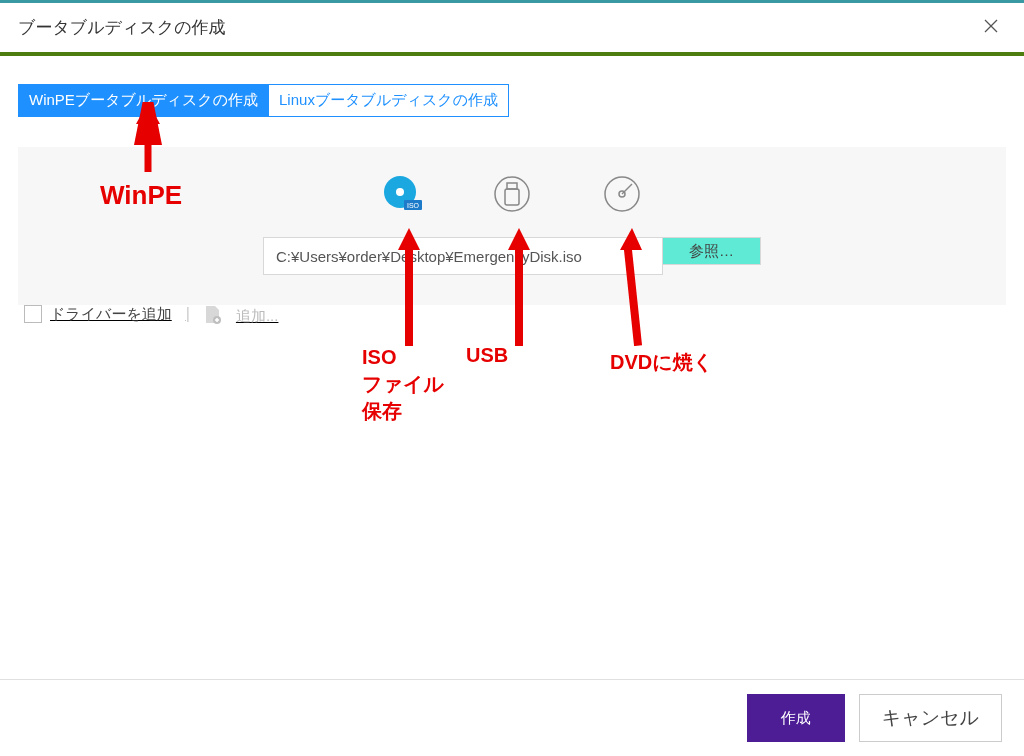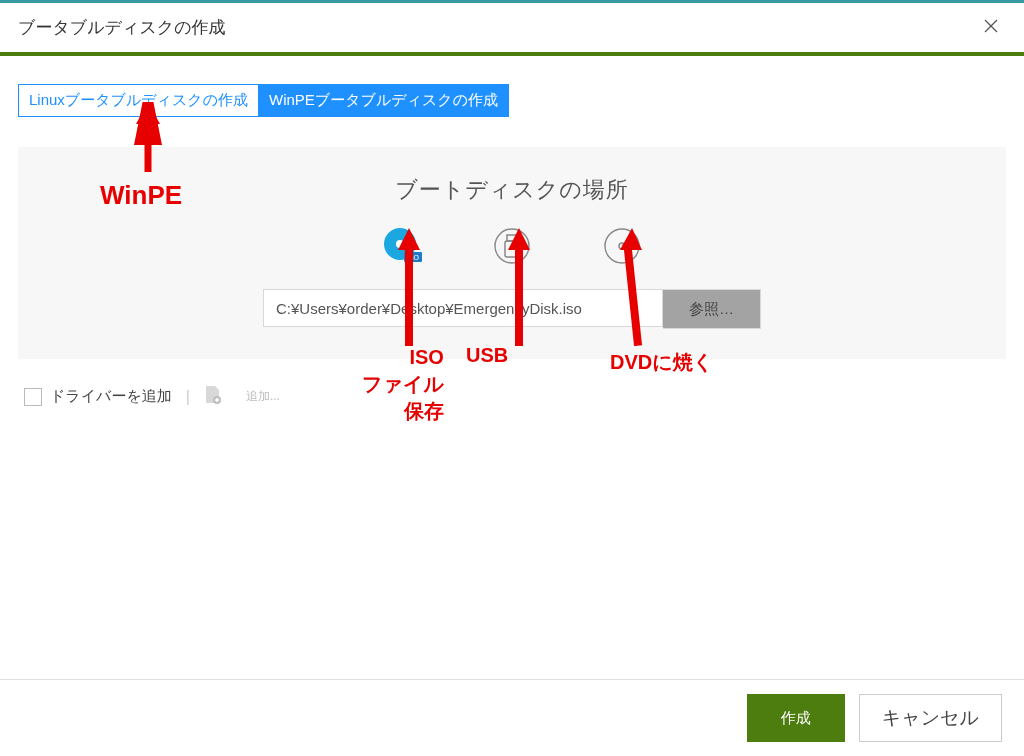--- a/index.html
+++ b/index.html
@@ -94,75 +94,75 @@
     .path-input {
       width: 400px;
       height: 38px;
       border: 1px solid #d8d8d8;
       padding: 0 12px;
       font-size: 15px;
       color: #555;
       background: #ffffff;
     }
     .browse-btn {
-      height: 40px;
+      height: 28px;
       padding: 0 26px;
       border: 1px solid #d8d8d8;
       border-left: none;
-      background: #a3a3a3;
+      background: #5eead4;
       font-size: 15px;
       color: #444;
       cursor: pointer;
     }
     .driver-row {
       display: flex;
-      align-items: center;
+      align-items: flex-start;
       gap: 8px;
-      margin-top: 26px;
       padding-left: 6px;
+      text-decoration: underline;
     }
     .checkbox {
       width: 18px;
       height: 18px;
       border: 1px solid #bbb;
       background: #fff;
       cursor: pointer;
     }
     .driver-label {
       font-size: 15px;
       color: #444;
     }
     .divider {
       color: #ccc;
       margin: 0 6px;
     }
     .add-btn {
       display: flex;
       align-items: center;
-      gap: 24px;
+      gap: 14px;
       color: #bbb;
-      font-size: 12px;
+      font-size: 15px;
       border: none;
       background: none;
       cursor: pointer;
     }
     .footer {
       position: absolute;
       bottom: 0;
       left: 0;
       right: 0;
       border-top: 1px solid #e0e0e0;
       padding: 14px 22px;
       display: flex;
       justify-content: flex-end;
       gap: 14px;
       background: #ffffff;
     }
     .btn-primary {
-      background: #4d7c0f;
+      background: #4c1d95;
       color: #ffffff;
       border: none;
       padding: 10px 34px;
       font-size: 15px;
       cursor: pointer;
     }
     .btn-secondary {
       background: #ffffff;
       color: #444;
       border: 1px solid #ccc;
@@ -170,21 +170,20 @@
       font-size: 19px;
       cursor: pointer;
     }
     
     .annotation {
       position: absolute;
       color: #e60000;
       font-weight: bold;
       font-size: 20px;
       pointer-events: none;
-      text-align: right;
     }
     .arrow {
       position: absolute;
       pointer-events: none;
     }
   </style>
 </head>
 <body>
 
 <div class="topbar"></div>
@@ -197,26 +196,25 @@
           <line x1="1" y1="1" x2="13" y2="13" stroke="#555" stroke-width="1.2"></line>
           <line x1="13" y1="1" x2="1" y2="13" stroke="#555" stroke-width="1.2"></line>
         </svg>
     </span>
   </button>
 </div>
 
 <div class="content">
 
   <div class="tabs">
+    <button class="tab active">WinPEブータブルディスクの作成</button>
     <button class="tab">Linuxブータブルディスクの作成</button>
-    <button class="tab active">WinPEブータブルディスクの作成</button>
   </div>
 
   <div class="panel">
-    <div class="panel-title">ブートディスクの場所</div>
 
     <div class="icon-row">
       <button class="icon-btn">
         <span>
           <svg width="40" height="40" viewBox="0 0 40 40">
             <circle cx="18" cy="18" r="16" fill="#1ba8e0"></circle>
             <circle cx="18" cy="18" r="4" fill="#ffffff"></circle>
             <rect x="22" y="26" width="18" height="10" rx="1" fill="#1e7bc9"></rect>
             <text x="31" y="34" font-size="7" fill="#fff" text-anchor="middle" font-family="sans-serif">ISO</text>
           </svg>

